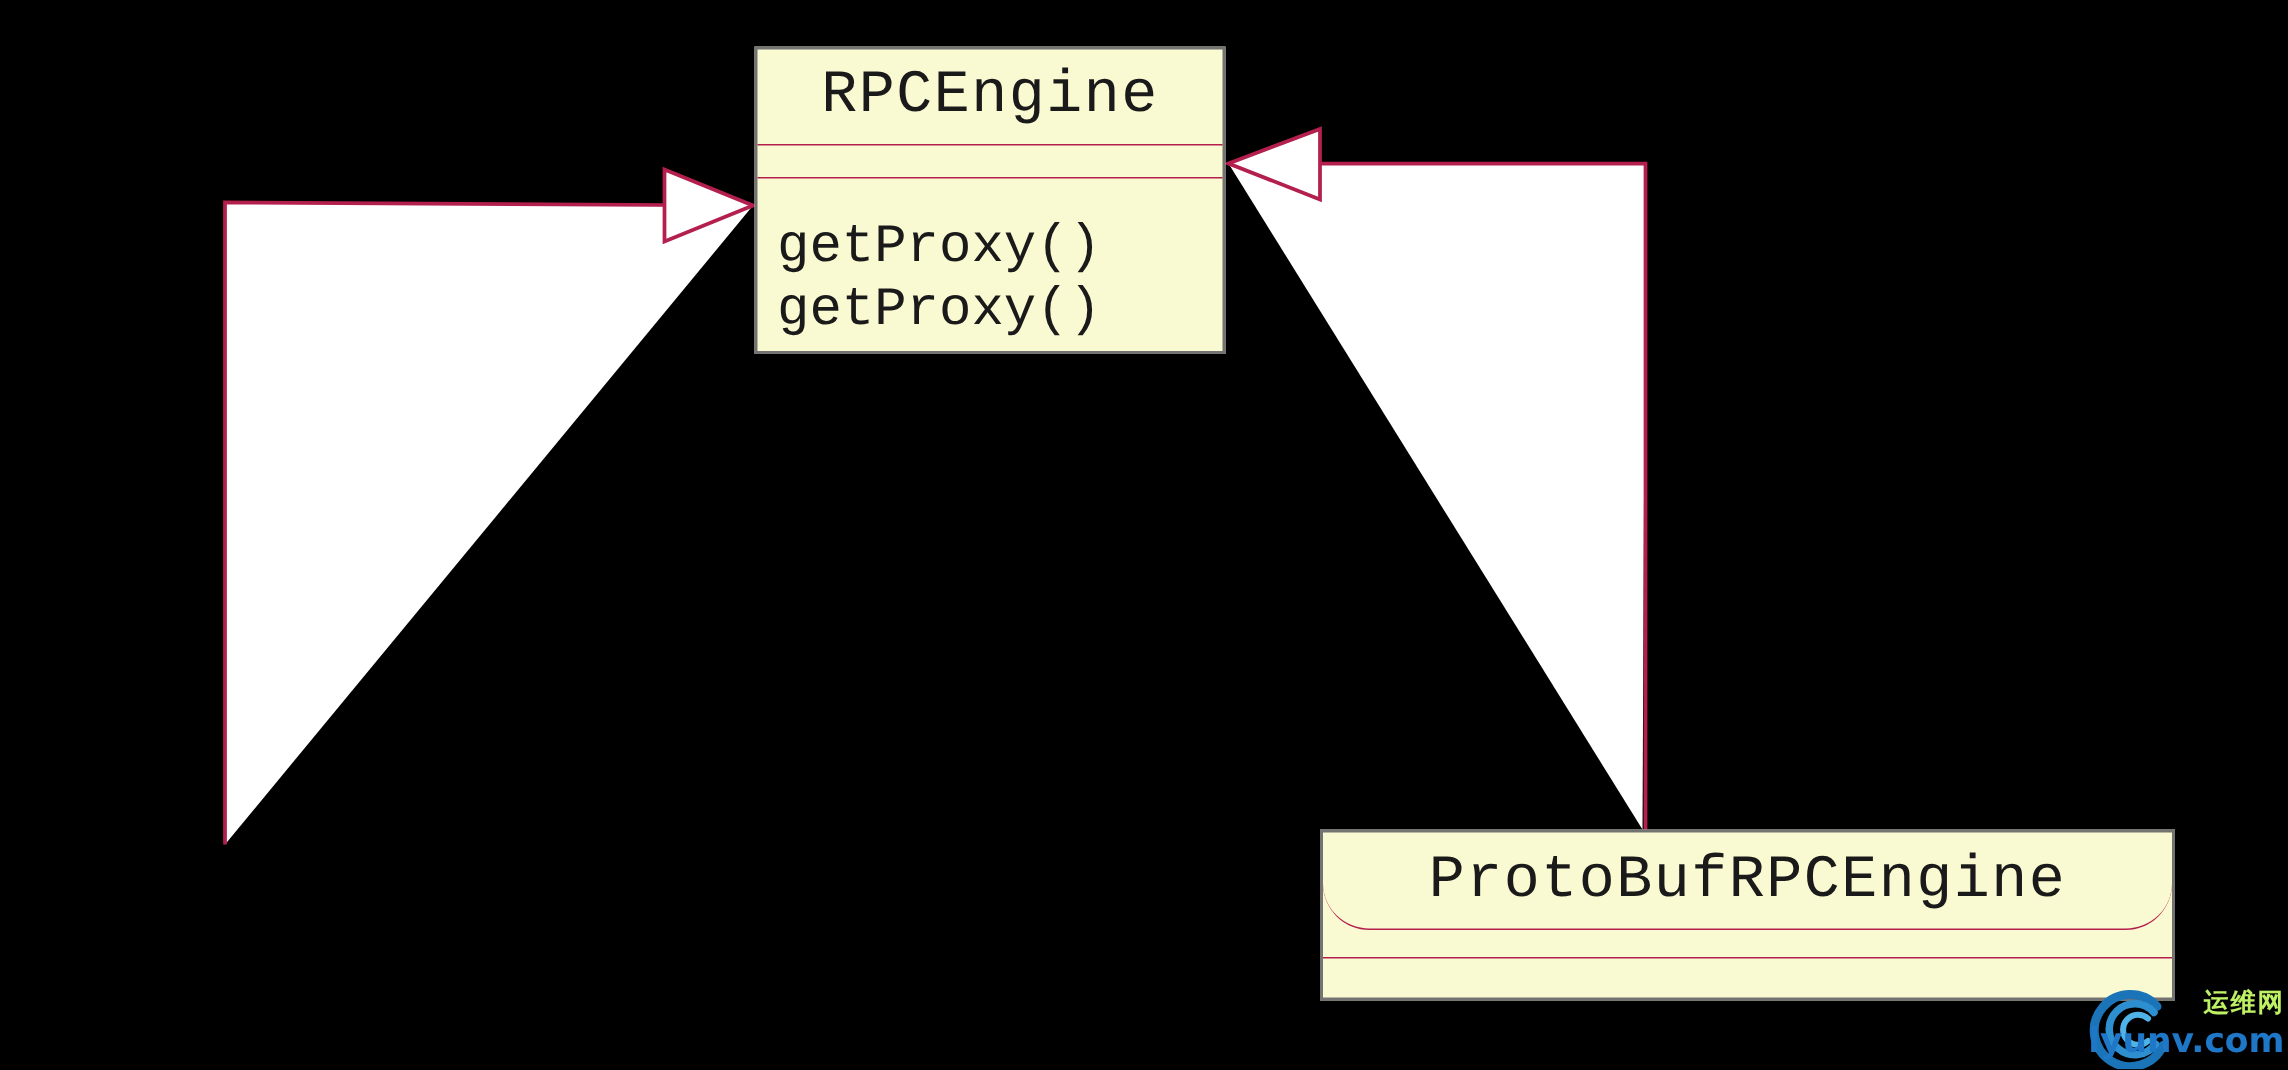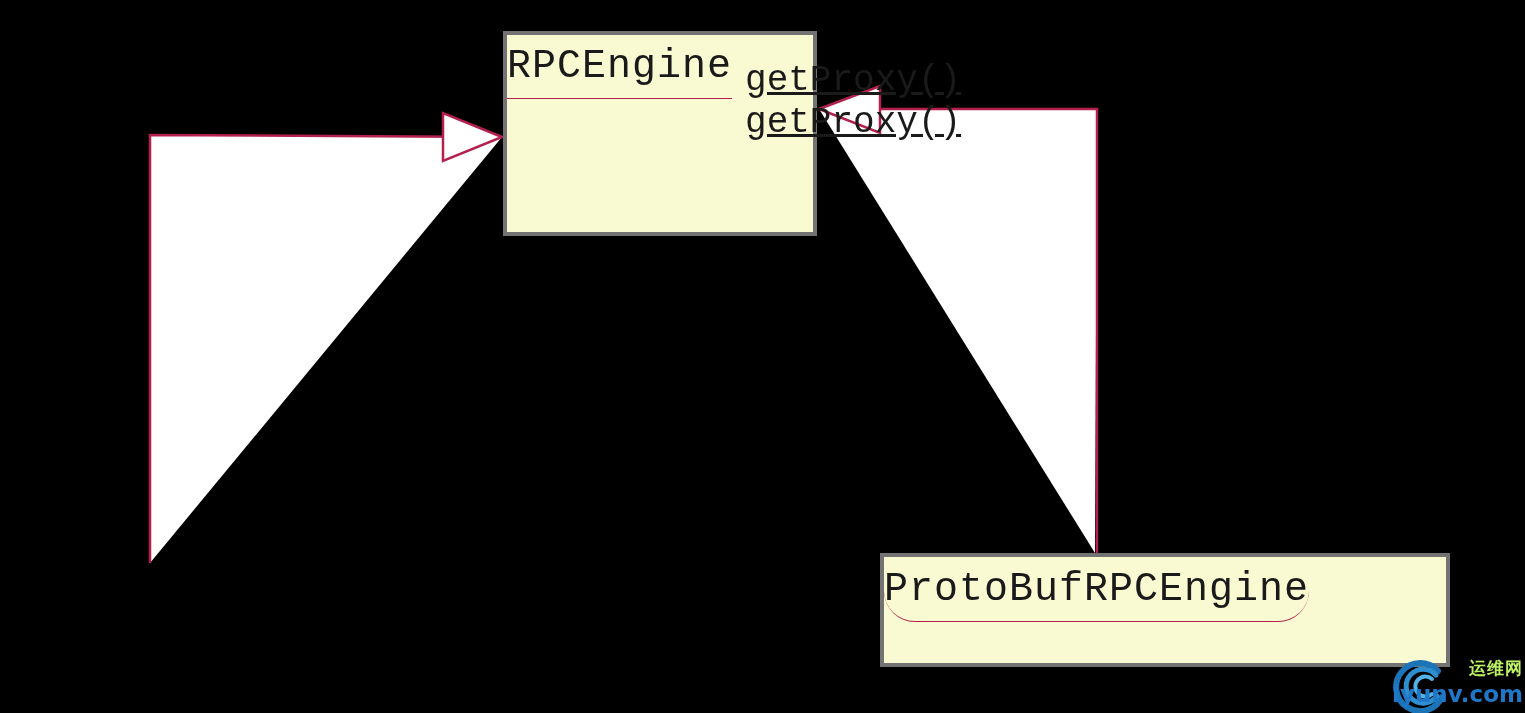--- a/index.html
+++ b/index.html
@@ -7,42 +7,41 @@
     position:relative;
     width:1525px;height:713px;
     background:#000;
     overflow:hidden;
     font-family:"Liberation Mono","DejaVu Sans Mono",monospace;
   }
   #connector-layer{position:absolute;left:0;top:0;width:1525px;height:713px;}
   .uml-class{
     position:absolute;
     background:#FAFAD2;
-    border:4px solid #737373;
+    border:2px solid #737373;
     box-sizing:border-box;
-    display:flex;flex-direction:row;
+    display:flex;flex-direction:column;
     color:#1a1a1a;
   }
   .uml-title{
     display:flex;align-items:center;justify-content:center;
     font-size:40px;letter-spacing:1px;
     border-bottom:1px solid #B4204E;
     box-sizing:border-box;
   }
   .uml-attrs{
     border-bottom:1px solid #B4204E;
     box-sizing:border-box;
   }
   .uml-methods{
     flex:1;
     font-size:36px;line-height:42px;
     padding:25px 12px 0 13px;
     box-sizing:border-box;
     white-space:pre;
-    text-decoration:underline;
   }
   
   #class-rpcengine{left:503px;top:31px;width:314px;height:205px;}
   #class-rpcengine .uml-title{height:64px;}
   #class-rpcengine .uml-attrs{height:22px;}
   #class-writable{left:67px;top:563px;width:550px;height:113px;}
   #class-writable .uml-title{height:65px;}
   #class-writable .uml-attrs{height:20px;}
   #class-protobuf{left:880px;top:553px;width:570px;height:114px;}
   #class-protobuf .uml-title{height:65px;border-radius:31px;}

